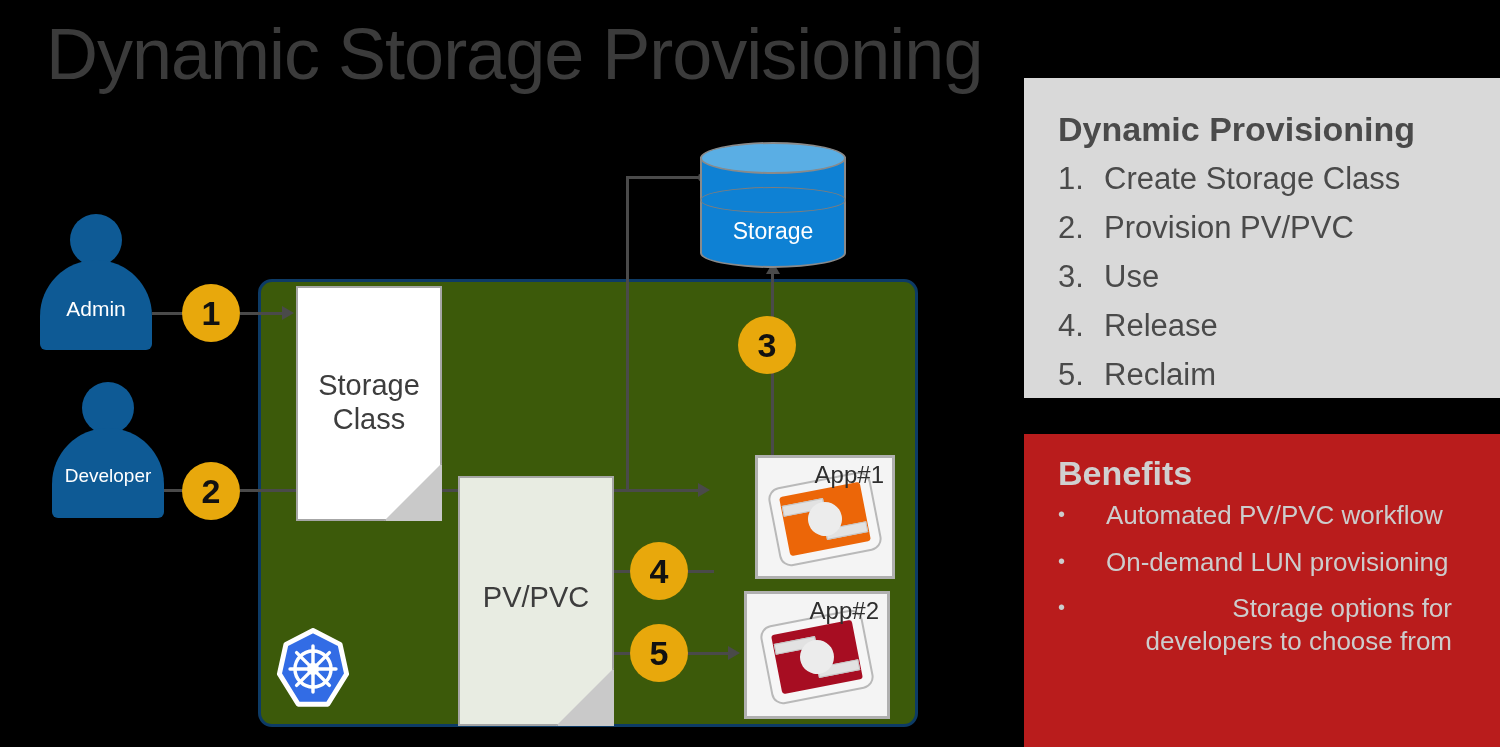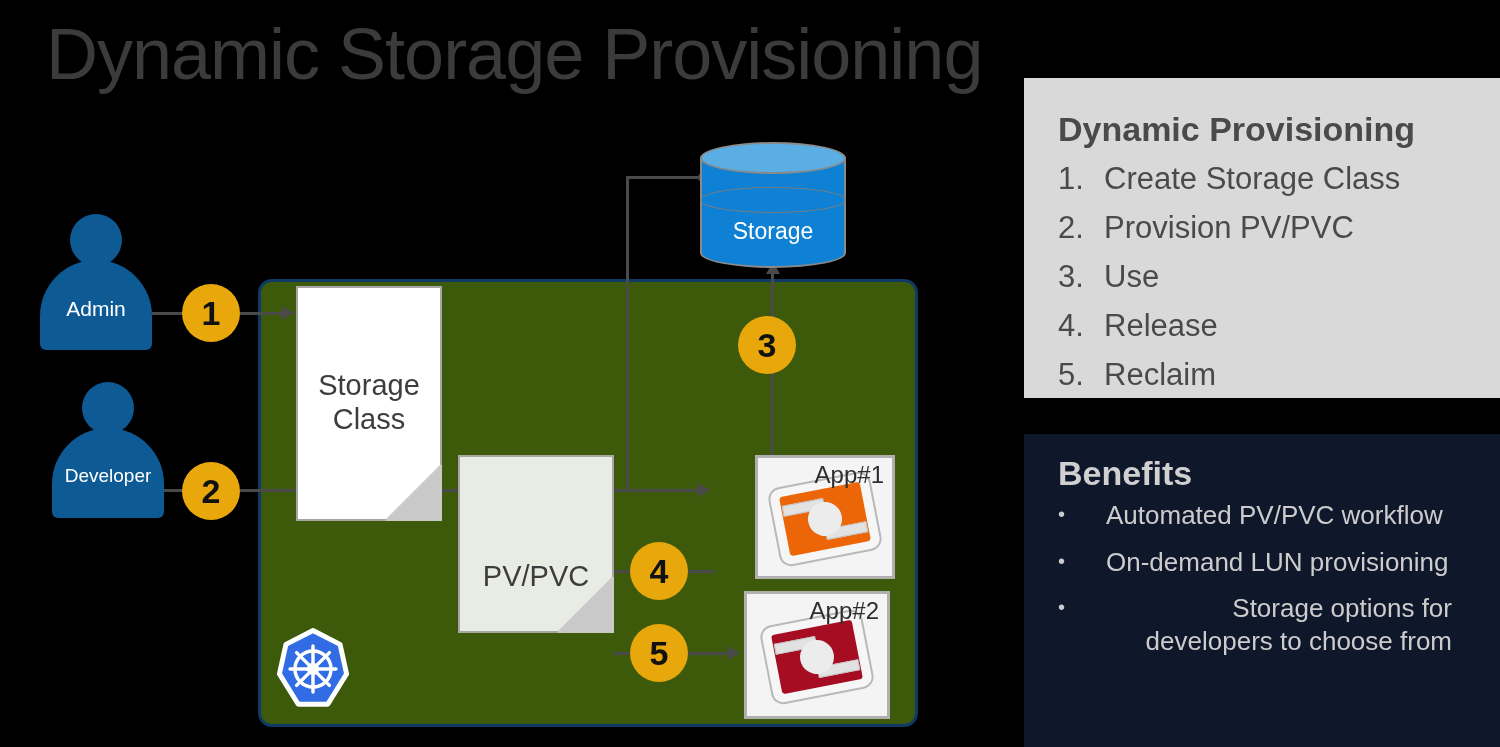--- a/index.html
+++ b/index.html
@@ -37,21 +37,21 @@
   }
   #panel-dynamic {
     top: 78px;
     height: 320px;
     background: #d9d9d9;
     padding: 16px 0 0 34px;
   }
   #panel-benefits {
     top: 434px;
     height: 313px;
-    background: #0f172a;
+    background: #b91c1c;
     padding: 20px 0 0 34px;
   }
   .panel-heading {
     font-size: 34px;
     font-weight: bold;
     line-height: 1.15;
     margin: 0 0 6px 0;
   }
   #panel-dynamic .panel-heading { color: #4a4a4a; margin-top: 16px; }
   #panel-benefits .panel-heading { color: #d0d0d0; }
@@ -158,21 +158,21 @@
     border-left: 2px solid #a6a6a6;
     border-top: 2px solid #a6a6a6;
     clip-path: polygon(100% 0, 0 100%, 100% 100%);
   }
   #doc-storage-class {
     left: 296px; top: 286px; width: 146px; height: 235px;
     background: #ffffff;
   }
   #doc-storage-class .doc-label { top: 80px; }
   #doc-pvpvc {
-    left: 458px; top: 455px; width: 156px; height: 178px;
+    left: 458px; top: 476px; width: 156px; height: 250px;
     background: #e8ece2;
     padding-left: 19px;
   }
   #doc-pvpvc .doc-label { top: 102px; }
 
   
   #storage-cylinder {
     position: absolute;
     left: 700px; top: 142px;
     width: 146px; height: 126px;

